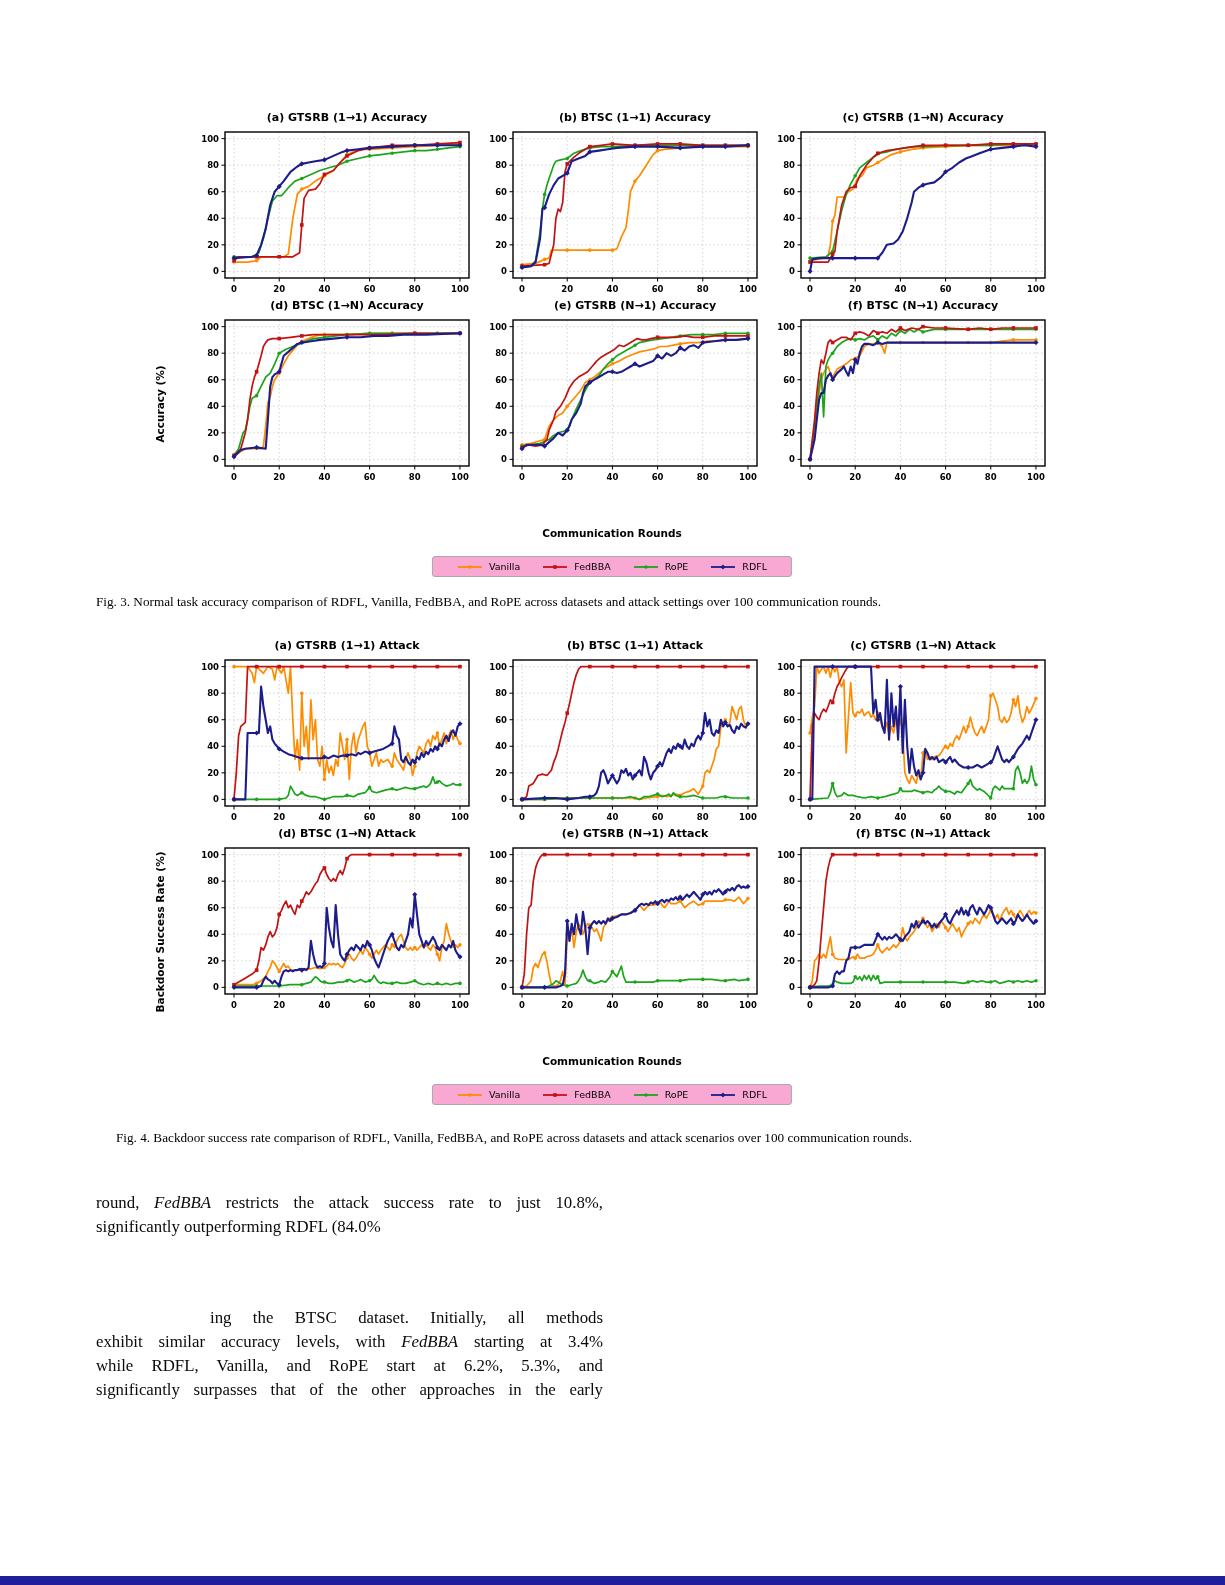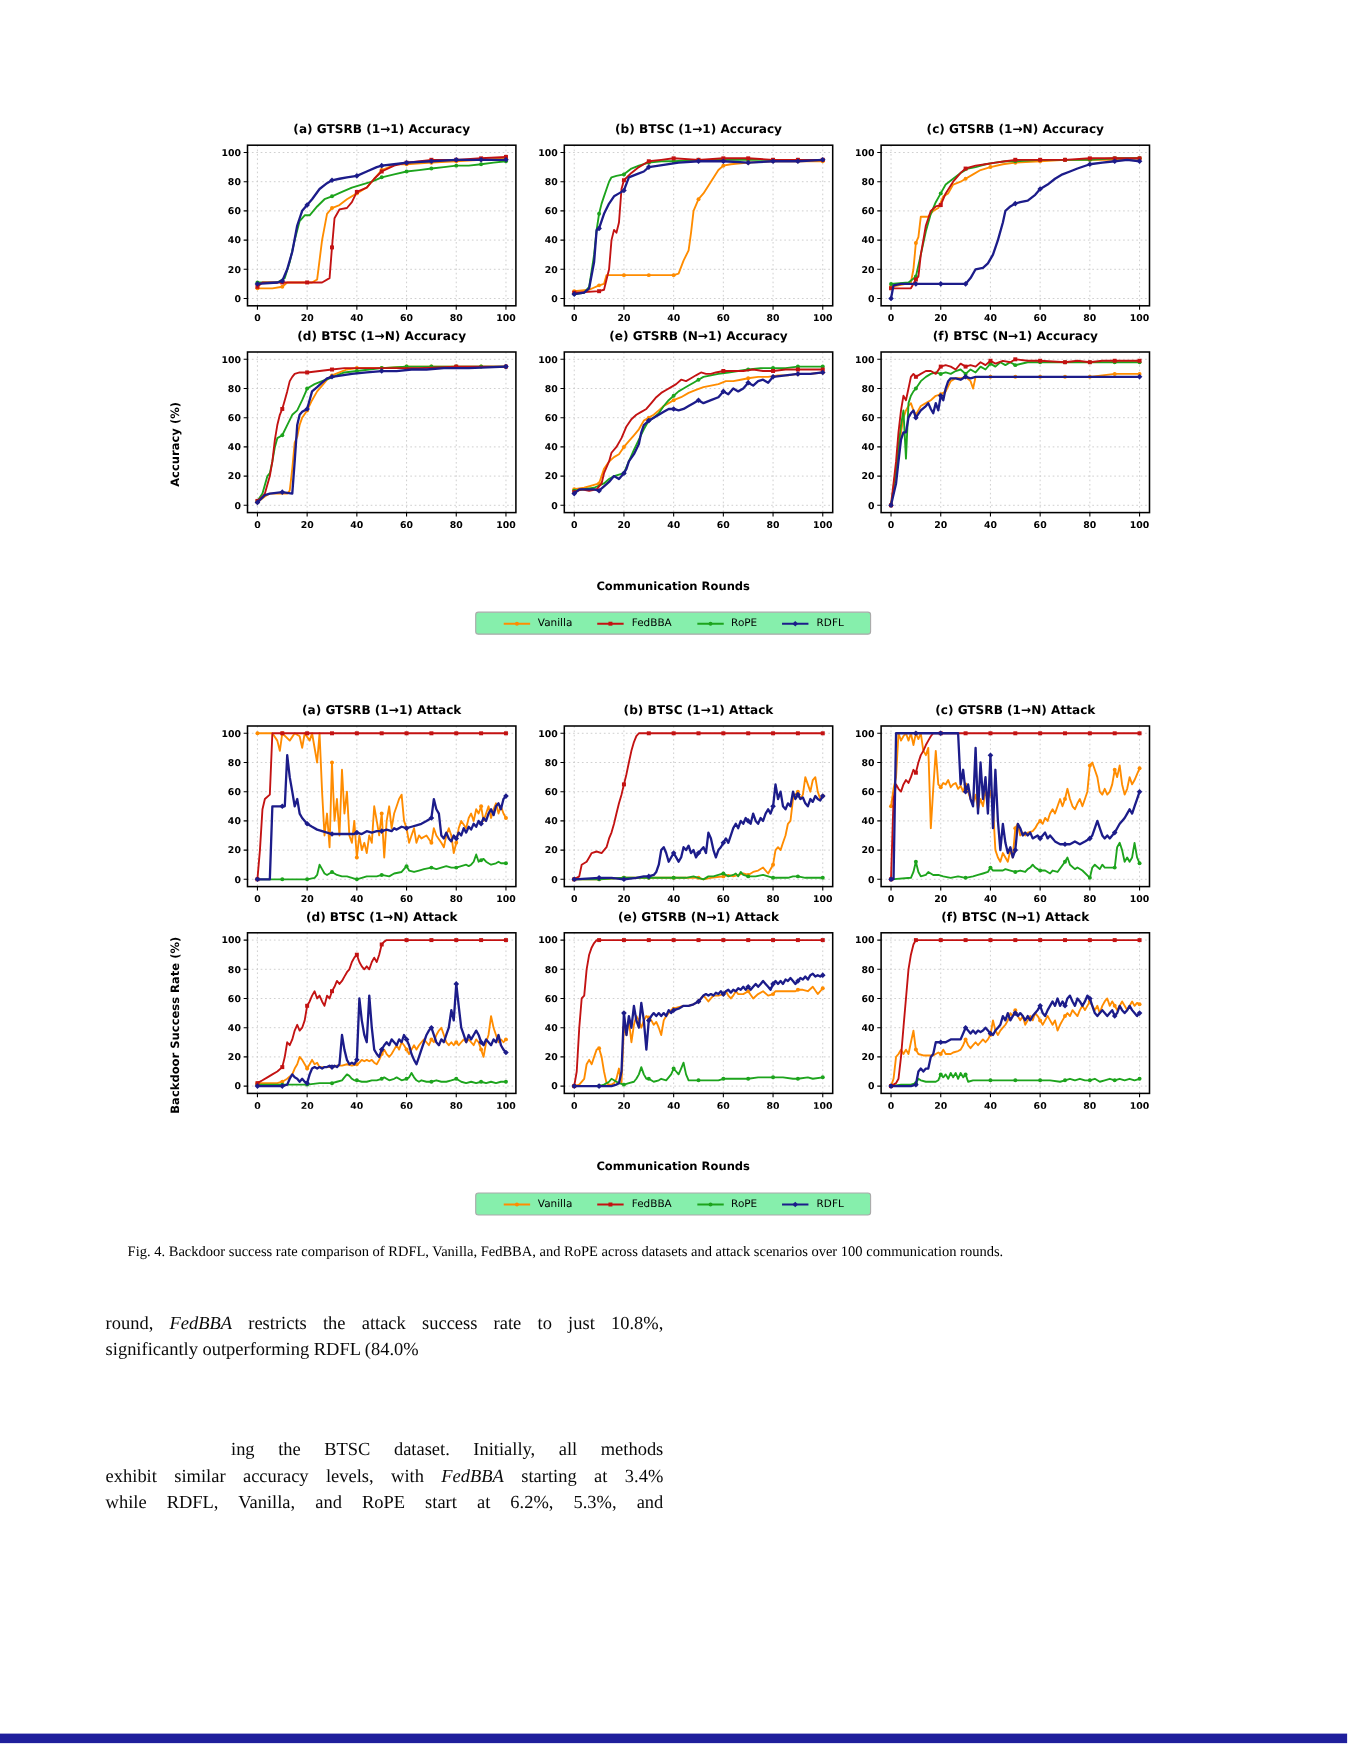--- a/index.html
+++ b/index.html
@@ -10,21 +10,21 @@
   #fig4{top:632px;}
   .chart-grid{position:absolute;left:183px;top:0;width:864px;display:grid;
               grid-template-columns:repeat(3,288px);}
   .chart-cell{width:288px;height:188px;overflow:visible;}
   .ylabel{position:absolute;left:160px;top:300px;transform:translate(-50%,-50%) rotate(-90deg);
           font-size:10.5px;font-weight:bold;white-space:nowrap;color:#000;}
   .xlabel{position:absolute;left:612px;transform:translateX(-50%);top:423px;
           font-size:10.5px;font-weight:bold;white-space:nowrap;color:#000;}
   .legendbox{position:absolute;left:612px;transform:translateX(-50%);top:452px;
              display:flex;gap:22px;align-items:center;border:1px solid #a9a9a9;
-             border-radius:3px;padding:4px 24px;background:#86efac;}
+             border-radius:3px;padding:4px 24px;background:#f9a8d4;}
   .legend-item{display:flex;align-items:center;gap:6px;font-size:9.5px;color:#000;}
   .caption{position:absolute;left:96px;width:985px;font-family:"Liberation Serif",serif;
            font-size:13.2px;color:#000;white-space:nowrap;}
   #caption3{top:594px;}
   #caption4{top:1130px;margin-left:20px;}
   .bodytext{position:absolute;left:96px;width:507px;font-family:"Liberation Serif",serif;
             font-size:16.8px;color:#0a0a0a;}
   #para1{top:1191px;}
   #para2{top:1306px;}
   .tline{line-height:24px;}
@@ -563,20 +563,21 @@
         <div class="legend-item">
           <svg width="26" height="10">
             <line x1="1" y1="5" x2="25" y2="5" stroke="#1C1C8A" stroke-width="1.8"></line>
             <rect x="11.2" y="3.2" width="3.6" height="3.6" fill="#1C1C8A" transform="rotate(45 13 5)"></rect>
           </svg>
           <span>RDFL</span>
         </div>
       </div>
   </div>
 
+  <div class="caption" id="caption3">Fig. 3.   Normal task accuracy comparison of RDFL, Vanilla, FedBBA, and RoPE across datasets and attack settings over 100 communication rounds.</div>
 
   <div class="figblock" id="fig4">
     <div class="ylabel">Backdoor Success Rate (%)</div>
     <div class="chart-grid" id="fig4-grid">
         <div class="chart-cell"><svg width="288" height="188">
             <text x="164" y="17" text-anchor="middle" class="ctitle">(a) GTSRB (1→1) Attack</text>
             <rect x="42" y="28" width="244" height="146" fill="#ffffff" stroke="none"></rect>
             <line x1="51.03703703703704" y1="28" x2="51.03703703703704" y2="174" stroke="#c9c9c9" stroke-width="0.8" stroke-dasharray="1.5,2.5"></line>
             <line x1="51.03703703703704" y1="174" x2="51.03703703703704" y2="177.5" stroke="#000" stroke-width="1"></line>
             <text x="51.03703703703704" y="188" text-anchor="middle" class="tick">0</text>
@@ -1141,16 +1142,17 @@
   <div class="caption" id="caption4">Fig. 4.   Backdoor success rate comparison of RDFL, Vanilla, FedBBA, and RoPE across datasets and attack scenarios over 100 communication rounds.</div>
 
   <div class="bodytext" id="para1">
       <div class="tline just">round, <i>FedBBA</i> restricts the attack success rate to just 10.8%,</div>
       <div class="tline">significantly outperforming RDFL (84.0%</div>
     </div>
   <div class="bodytext" id="para2">
       <div class="tline just" style="padding-left: 114px;">ing the BTSC dataset. Initially, all methods</div>
       <div class="tline just">exhibit similar accuracy levels, with <i>FedBBA</i> starting at 3.4%</div>
       <div class="tline just">while RDFL, Vanilla, and RoPE start at 6.2%, 5.3%, and</div>
+      <div class="tline just">significantly surpasses that of the other approaches in the early</div>
     </div>
 
   <div class="bottombar"></div>
 </div>
 
 </body></html>

